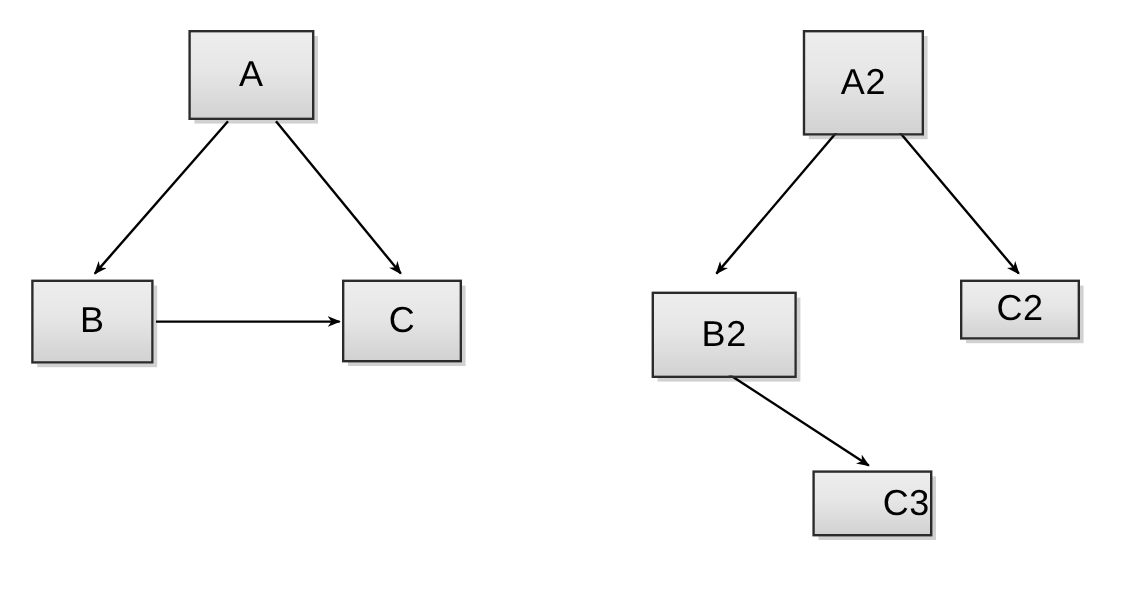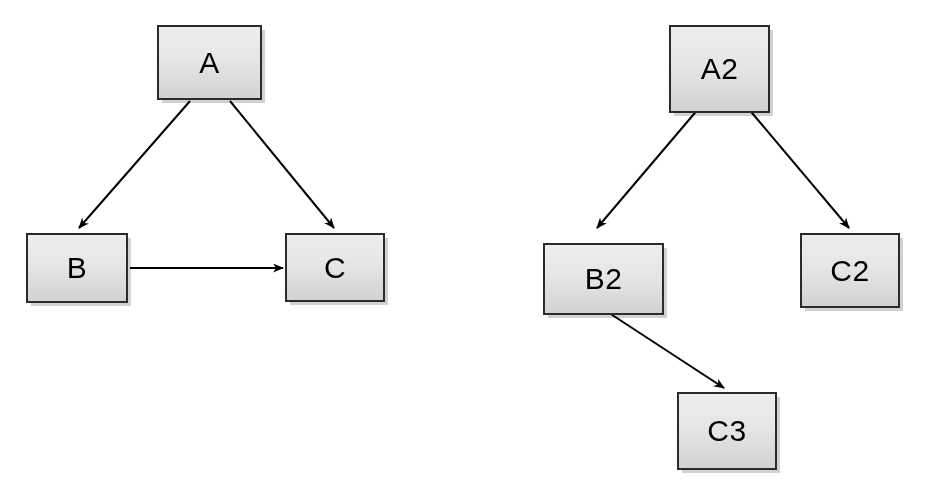--- a/index.html
+++ b/index.html
@@ -94,21 +94,21 @@
   </div>
 
   <div class="node" style="left:669px; top:25px; width:101px; height:88px;">
     <span class="node-label">A2</span>
   </div>
 
   <div class="node" style="left:543px; top:243px; width:121px; height:72px;align-items:center;">
     <span class="node-label">B2</span>
   </div>
 
-  <div class="node" style="left:800px; top:233px; width:100px; height:75px;">
+  <div class="node" style="left:800px; top:233px; width:100px; height:50px;">
     <span class="node-label">C2</span>
   </div>
 
-  <div class="node" style="left:677px; top:392px; width:100px; height:78px;">
+  <div class="node" style="left:677px; top:392px; width:100px; height:55px;justify-content:flex-end;">
     <span class="node-label">C3</span>
   </div>
 
 </div>
 
 </body></html>

